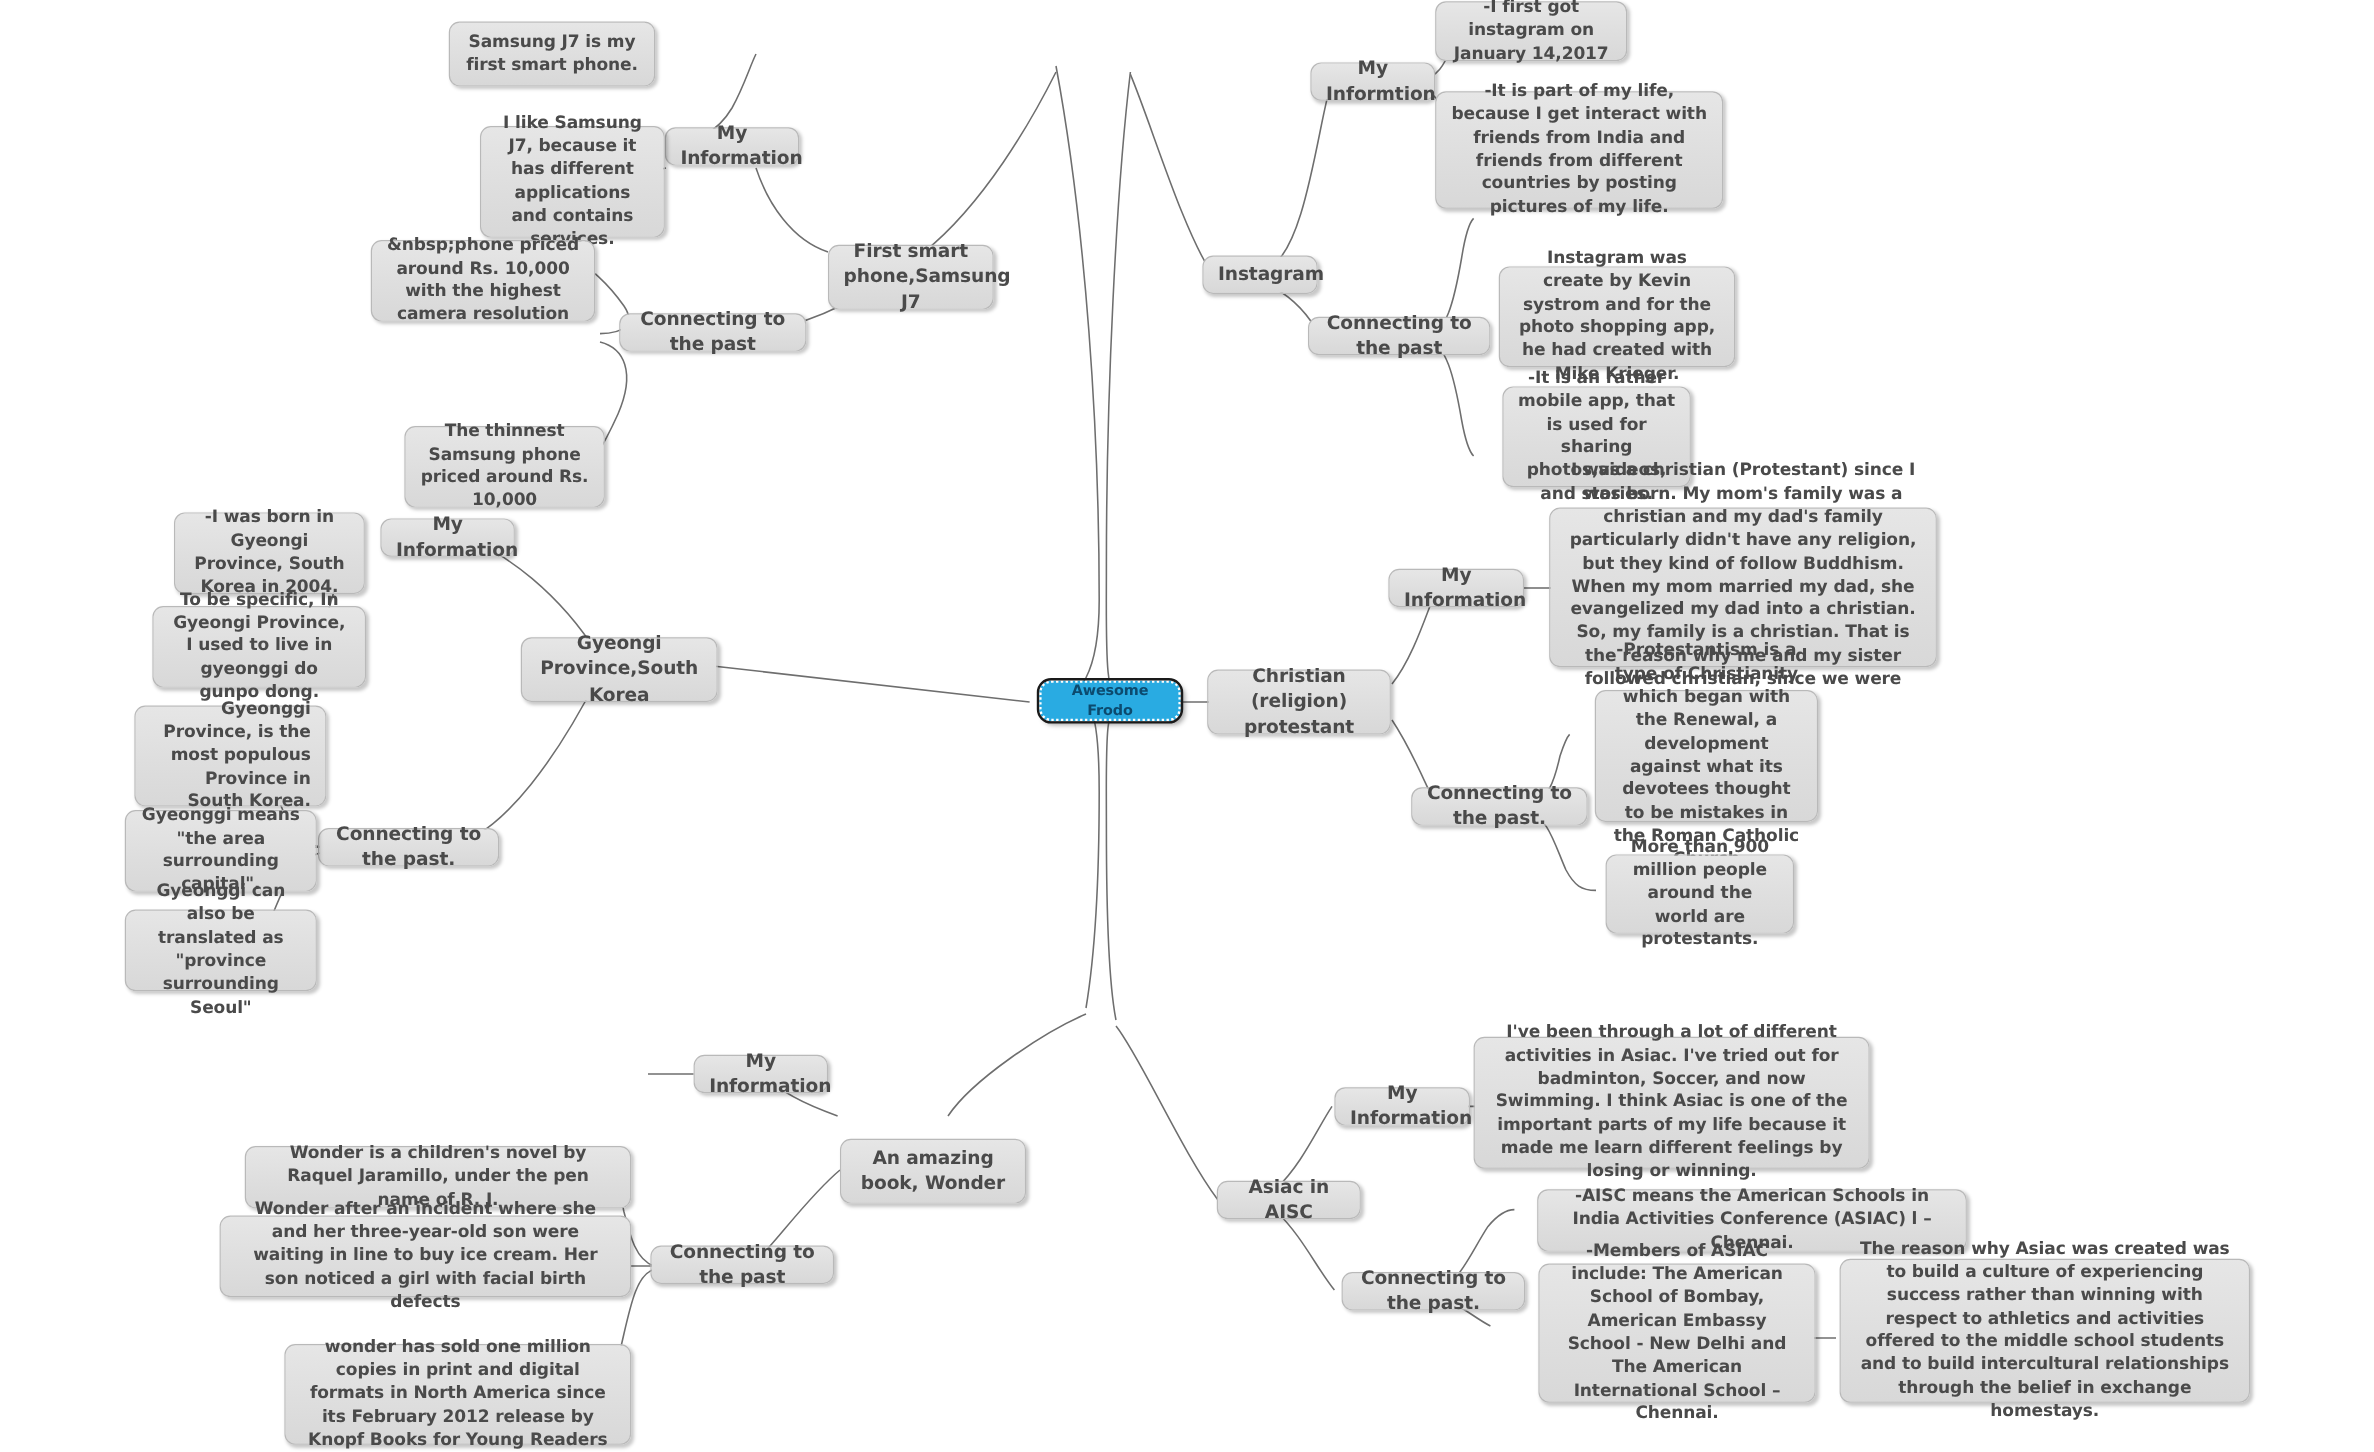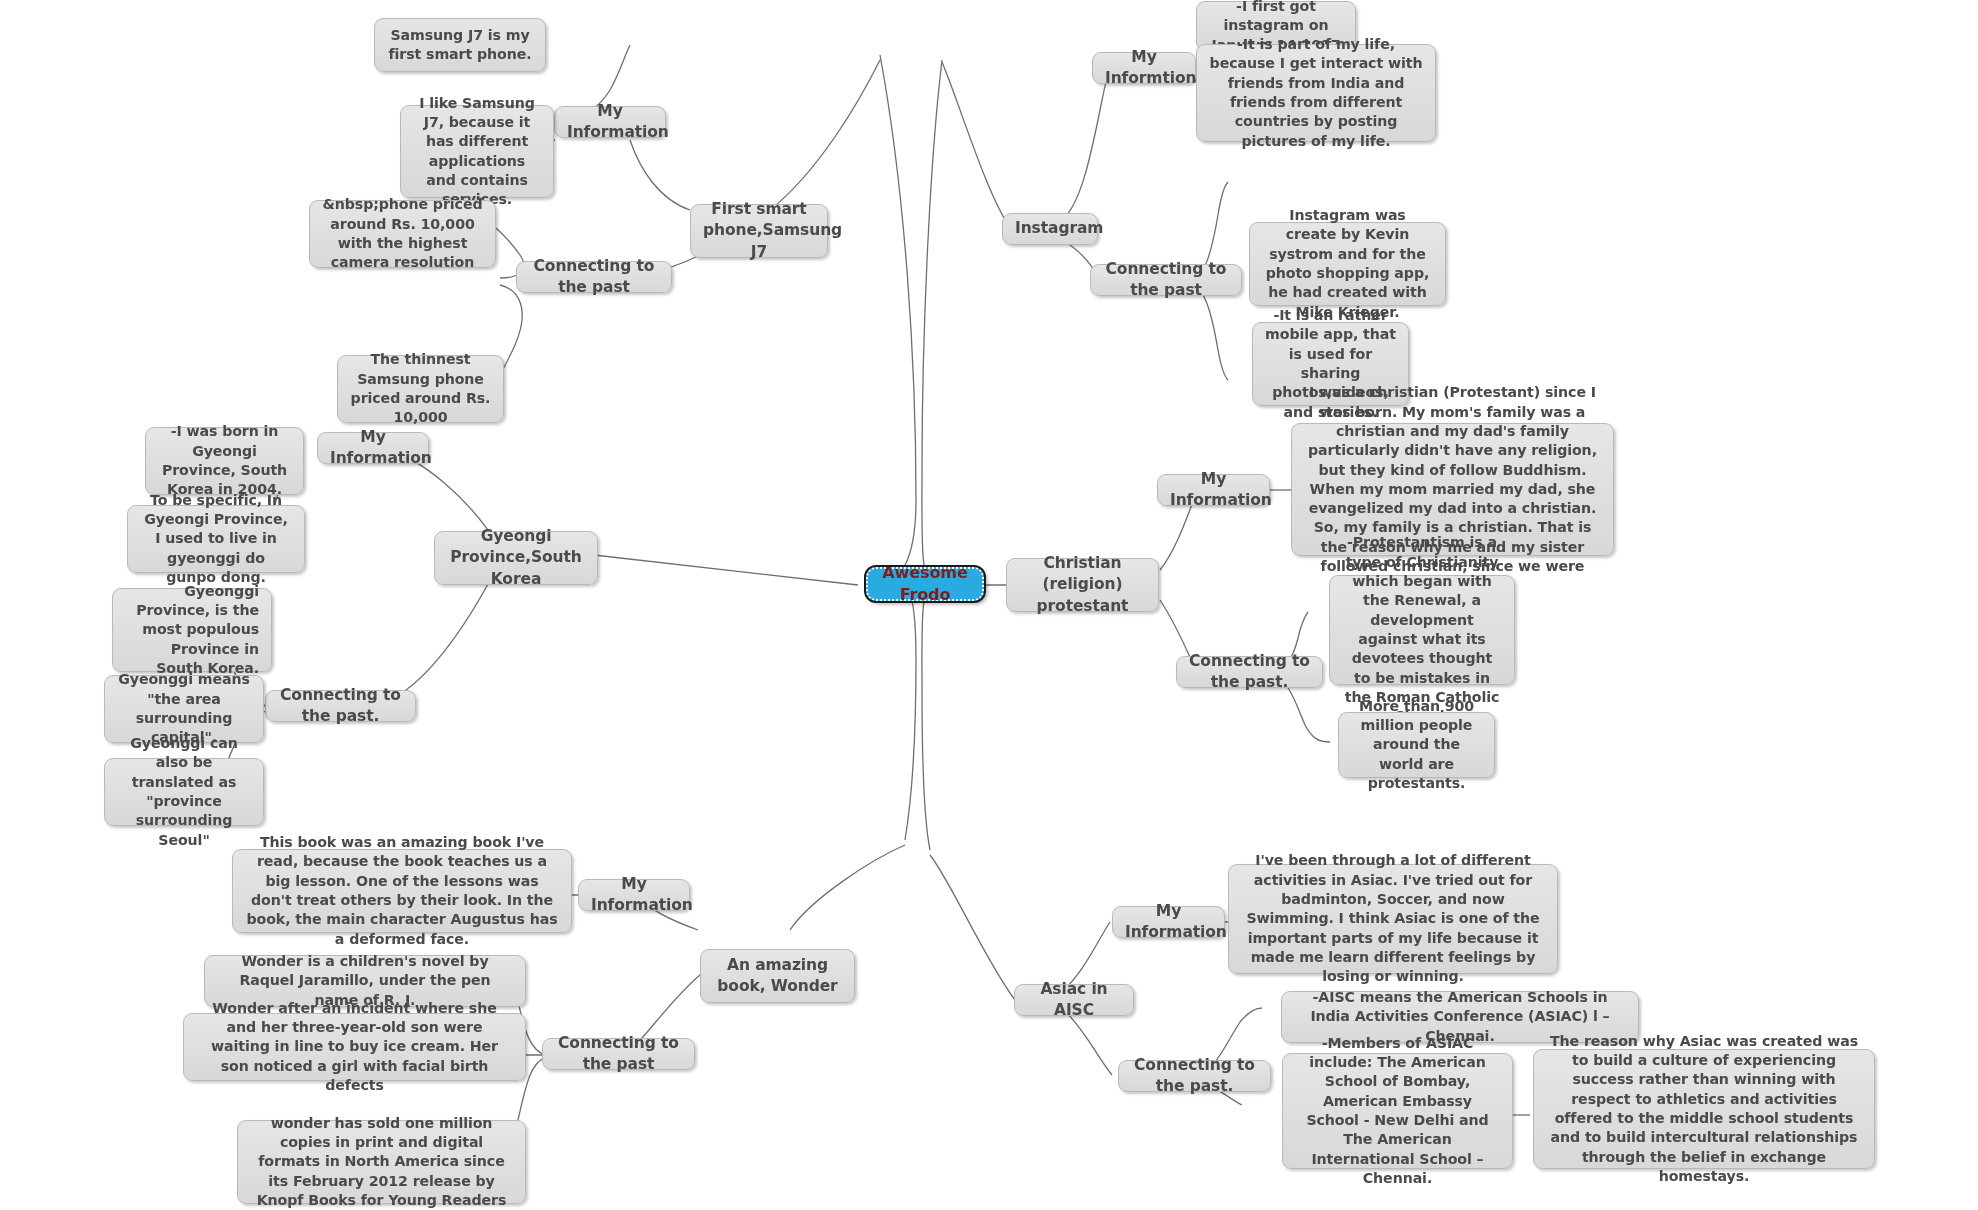--- a/index.html
+++ b/index.html
@@ -45,22 +45,22 @@
     box-shadow: 2px 2px 3px rgba(0,0,0,0.22);
     letter-spacing: -0.1px;
   }
   .node span { display: block; width: 100%; }
   .node.tiny  { font-size: 14.2px; line-height: 1.36; }
   .root {
     background: #29abe2;
     border: 2px dotted #ffffff;
     outline: 2px solid #1a1a1a;
     border-radius: 10px;
-    color: #7f1d1d;
-    font-size: 16px;
+    color: #0c4a6e;
+    font-size: 12px;
     box-shadow: 3px 3px 4px rgba(0,0,0,0.35);
   }
 </style>
 </head>
 <body>
 
 <div id="canvas">
 
   <svg id="edges" viewBox="0 0 1978 1210" xmlns="http://www.w3.org/2000/svg">
     <g fill="none" stroke="#6e6e6e" stroke-width="1.3">
@@ -202,23 +202,20 @@
   </div>
 
   <div class="node" style="left:700px; top:949px; width:155px; height:54px;">
     <span>An amazing book, Wonder</span>
   </div>
 
   <div class="node" style="left:578px; top:879px; width:112px; height:32px;">
     <span>My Information</span>
   </div>
 
-  <div class="node tiny" style="left:232px; top:849px; width:340px; height:84px;">
-    <span>This book was an amazing book I've read, because the book teaches us a big lesson. One of the lessons was don't treat others by their look. In the book, the main character Augustus has a deformed face.</span>
-  </div>
 
   <div class="node" style="left:542px; top:1038px; width:153px; height:32px;">
     <span>Connecting to the past</span>
   </div>
 
   <div class="node tiny" style="left:204px; top:955px; width:322px; height:52px;">
     <span>Wonder is a children's novel by Raquel Jaramillo, under the pen name of R. J.</span>
   </div>
 
   <div class="node tiny" style="left:183px; top:1013px; width:343px; height:68px;padding-left:12px;">
@@ -234,21 +231,21 @@
   </div>
 
   <div class="node" style="left:1092px; top:52px; width:104px; height:32px;">
     <span>My Informtion</span>
   </div>
 
   <div class="node tiny" style="left:1196px; top:1px; width:160px; height:50px;">
     <span>-I first got instagram on January 14,2017</span>
   </div>
 
-  <div class="node tiny" style="left:1196px; top:44px; width:240px; height:98px;">
+  <div class="node tiny" style="left:1196px; top:76px; width:240px; height:98px;">
     <span>-It is part of my life, because I get interact with friends from India and friends from different countries by posting pictures of my life.</span>
   </div>
 
   <div class="node" style="left:1090px; top:264px; width:152px; height:32px;">
     <span>Connecting to the past</span>
   </div>
 
 
   <div class="node tiny" style="left:1249px; top:222px; width:197px; height:84px;">
     <span>Instagram was create by Kevin systrom and for the photo shopping app, he had created with Mike Krieger.</span>

